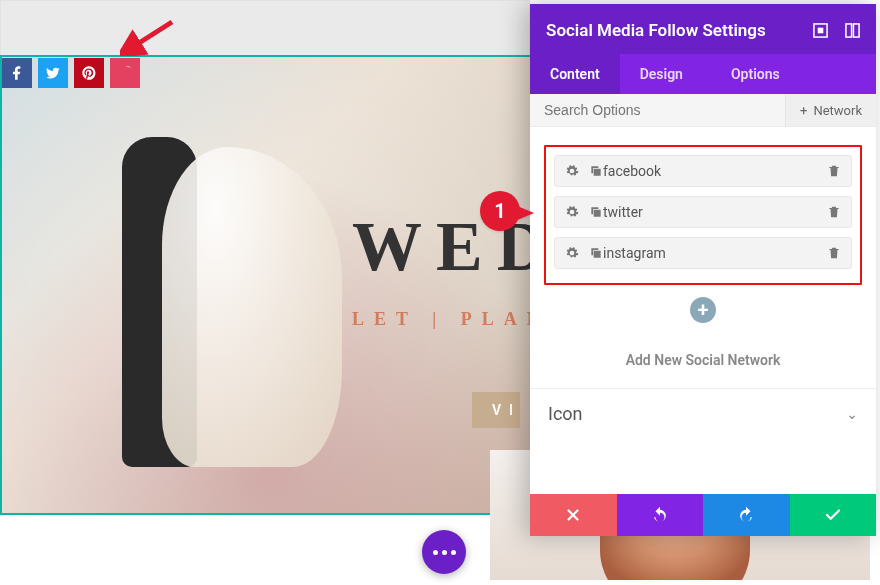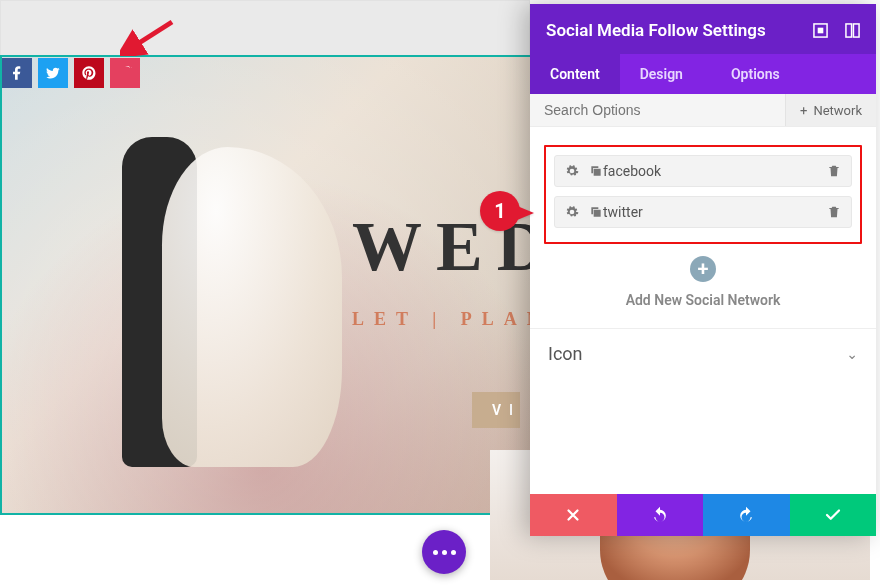--- a/index.html
+++ b/index.html
@@ -204,21 +204,21 @@
     margin-top: 12px;
     display:flex; flex-direction:column; align-items:center; gap:10px;
   }
   .add-btn {
     width:26px; height:26px; border-radius:50%;
     background:#4fb0e0; color:#fff; font-size:20px; font-weight:600;
     display:flex; align-items:center; justify-content:center;
     cursor:pointer;
     background:#8ba8b8;
   }
-  .add-label { color:#888; font-size:14px; font-weight:600; }
+  .add-label { color:#888; font-size:14px; font-weight:600;margin-top:19px; }
   .icon-accordion {
     margin: 20px -14px 0 -14px;
     padding: 14px 18px;
     border-top: 1px solid #eee;
     display:flex; justify-content:space-between; align-items:center;
     color:#555; font-size:18px;
     cursor:pointer;
   }
   .panel-actions {
     display:flex;
@@ -412,20 +412,40 @@
           </span>
           <span class="net-label">twitter</span>
           <span class="ic ic-trash">
               <svg viewBox="0 0 24 24">
                 <path d="M6 7h12l-1 14H7L6 7zm3-4h6l1 2h4v2H4V5h4l1-2z"></path>
               </svg>
             </span>
         </div>
 
 
+        <div class="net-item">
+          <span class="net-left">
+            <span class="ic">
+                <svg viewBox="0 0 24 24">
+                  <path d="M12 8a4 4 0 100 8 4 4 0 000-8zm9 4l2 1-1 3-2-.5a8 8 0 01-1.4 1.4l.5 2-3 1-1-2a8 8 0 01-2 0l-1 2-3-1 .5-2A8 8 0 016.2 15.5L4 16l-1-3 2-1a8 8 0 010-2l-2-1 1-3 2 .5A8 8 0 017.6 5.1L7 3l3-1 1 2a8 8 0 012 0l1-2 3 1-.5 2a8 8 0 011.4 1.4L20 6l1 3-2 1a8 8 0 010 2z"></path>
+                </svg>
+              </span>
+            <span class="ic">
+                <svg viewBox="0 0 24 24">
+                  <path d="M8 8h12v12H8zM4 4h12v3H7v9H4z"></path>
+                </svg>
+              </span>
+          </span>
+          <span class="net-label">instagram</span>
+          <span class="ic ic-trash">
+              <svg viewBox="0 0 24 24">
+                <path d="M6 7h12l-1 14H7L6 7zm3-4h6l1 2h4v2H4V5h4l1-2z"></path>
+              </svg>
+            </span>
+        </div>
 
       </div>
 
       <div class="add-row">
         <div class="add-btn">+</div>
         <div class="add-label">Add New Social Network</div>
       </div>
 
       <div class="icon-accordion">
         <span>Icon</span>

